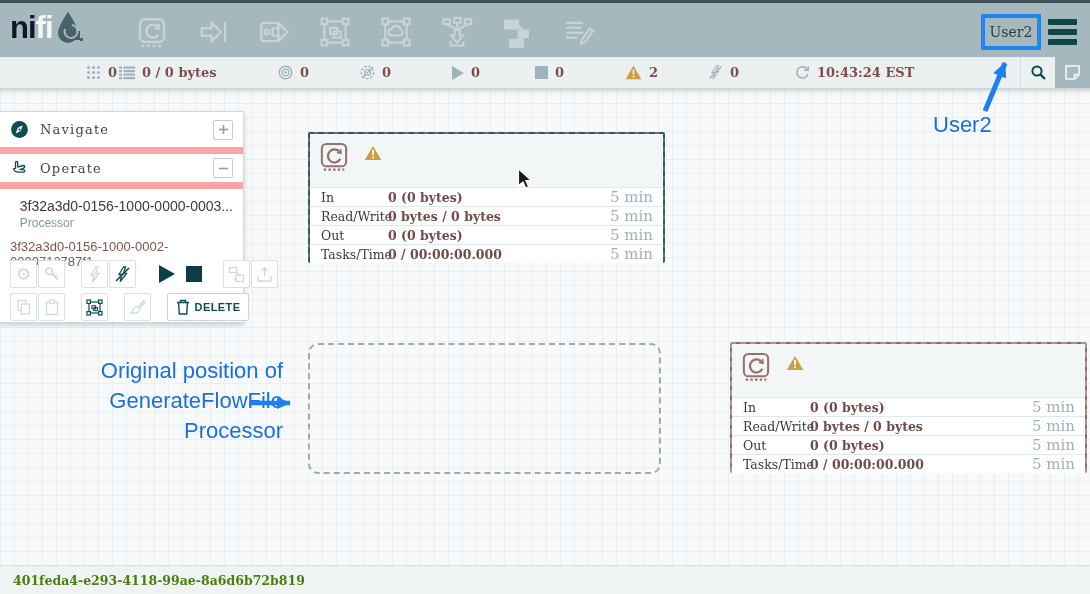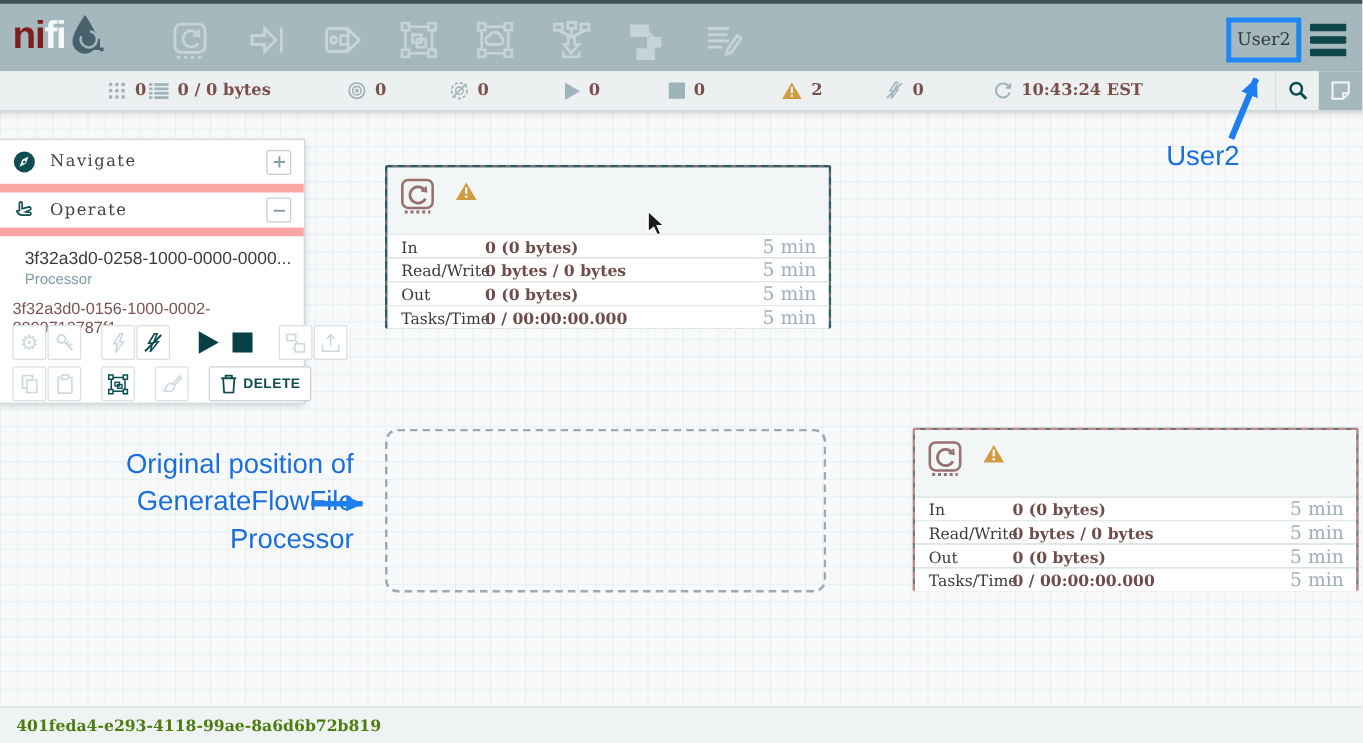--- a/index.html
+++ b/index.html
@@ -12,21 +12,21 @@
   #canvas { position:absolute; left:0; top:89px; width:1090px; height:476px;
     background-color:#f7f9fa;
     background-image:linear-gradient(to right,#e9eff3 1px,transparent 1px),
                      linear-gradient(to bottom,#e9eff3 1px,transparent 1px);
     background-size:14px 14px;
     box-shadow: inset 0 7px 7px -7px rgba(0,0,0,.25); }
 
   
   #header { position:absolute; left:0; top:0; width:1090px; height:57px; background:#a5b8be; border-top:3px solid #3d5156; z-index:6; }
   #logo { position:absolute; left:10px; top:7px; display:flex; align-items:center; }
-  #logo .ni { font-size:31px; font-weight:bold; color:#7f1d1d; letter-spacing:-1px; }
+  #logo .ni { font-size:31px; font-weight:bold; color:#0f172a; letter-spacing:-1px; }
   #logo .fi { font-size:31px; font-weight:bold; color:#f4f7f7; letter-spacing:-1px; }
   #logo svg { margin-left:2px; }
   .tb-icon { position:absolute; top:12px; width:34px; height:34px; color:#c6d4d8; cursor:grab; }
   .tb-icon svg { width:34px; height:34px; }
 
   #user-box { position:absolute; left:981px; top:11px; width:60px; height:36px;
     border:4px solid #1d86f2; display:flex; align-items:center; justify-content:center; }
   #user-box .u { font-size:14px; color:#2f3a3d; }
   #hamburger { position:absolute; left:1048px; top:16px; width:29px; height:26px;
     display:flex; flex-direction:column; justify-content:space-between; cursor:pointer; }
@@ -318,21 +318,21 @@
     </div>
     <div id="operate-body">
       <div id="op-name-row">
         <svg width="30" height="32" viewBox="0 0 30 32" style="color:#96716e">
           <rect x="2" y="2" width="26" height="24" rx="5" fill="none" stroke="currentColor" stroke-width="2.2"></rect>
           <path d="M21 10.5 a7 7 0 1 0 .8 7.5" fill="none" stroke="currentColor" stroke-width="2.4"></path>
           <path d="M22 7.5 l.4 4.4 -4.3 -.8" fill="none" stroke="currentColor" stroke-width="1.8"></path>
           <line x1="4" y1="29.5" x2="26" y2="29.5" stroke="currentColor" stroke-width="2.4" stroke-dasharray="2.6 2.4"></line>
         </svg>
         <div>
-          <div id="op-name">3f32a3d0-0258-1000-0000-0000...</div>
+          <div id="op-name">3f32a3d0-0156-1000-0000-0003...</div>
           <div id="op-type">Processor</div>
         </div>
       </div>
       <div id="op-id">3f32a3d0-0156-1000-0002-0000712787f1</div>
 
       <div class="btn-row" id="btn-row-1">
         <div class="op-btn">
             <span class="gear-glyph ic-dis">⚙</span>
           </div>
         <div class="op-btn">

